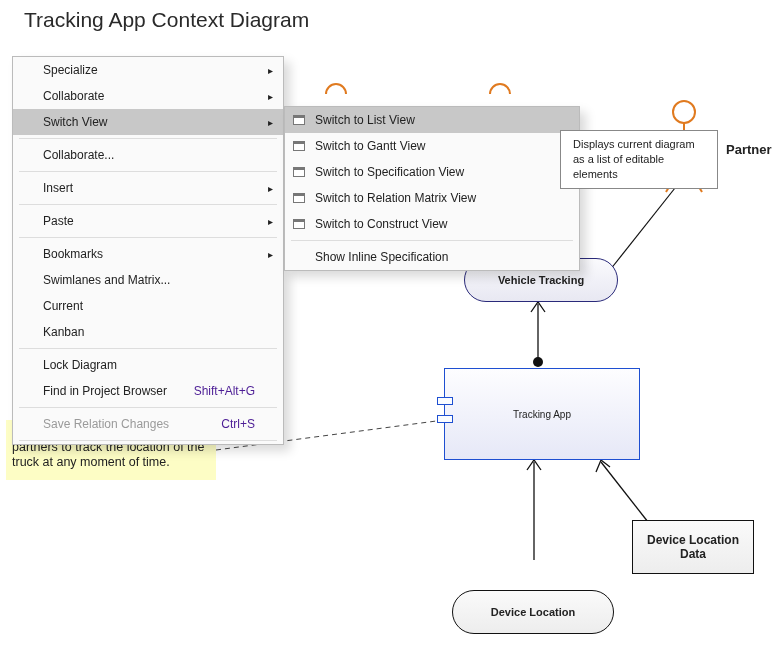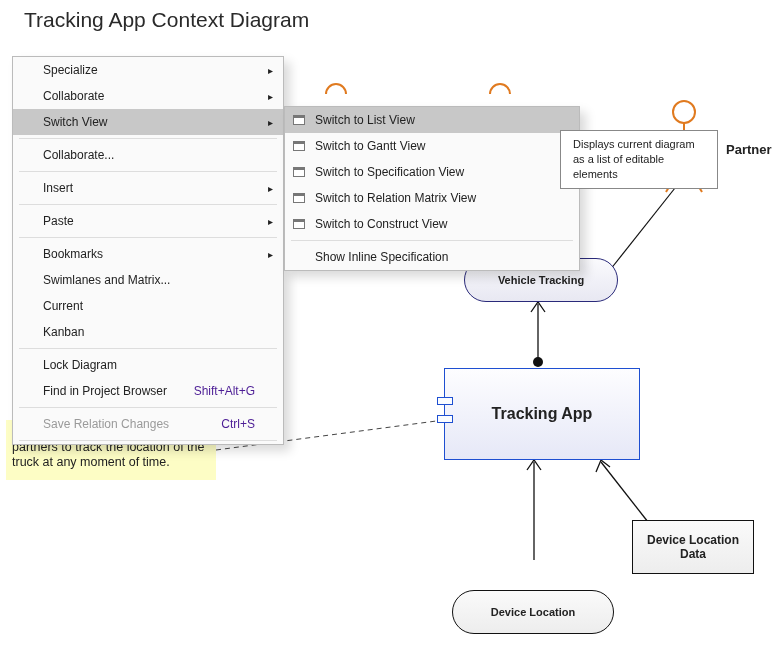--- a/index.html
+++ b/index.html
@@ -19,21 +19,21 @@
   .sub-row.highlight { background: #c8c8c8; }
   .sub-row .sq { position: absolute; left: 8px; width: 12px; height: 10px; border: 1px solid #777; border-top-width: 3px; background: #fff; }
   
   .tooltip { position: absolute; left: 560px; top: 130px; width: 158px; background: #fff; border: 1px solid #888; padding: 6px 12px; font-size: 11px; z-index: 40; line-height: 1.35; }
   .actor-label { position: absolute; font-weight: bold; font-size: 13px; }
   
   .note { position: absolute; left: 6px; top: 420px; width: 210px; height: 60px; background: #fdfdc5; padding: 4px 6px; font-size: 12.5px; line-height: 1.25; z-index: 2; }
   
   .oval-node { position: absolute; border: 1.5px solid #2a2a7a; border-radius: 24px; background: linear-gradient(to bottom, #fafafd, #e8e8f2); display: flex; align-items: center; justify-content: center; font-weight: bold; font-size: 11px; z-index: 10; }
   .oval-black { border-color: #111; background: linear-gradient(to bottom,#fafafa,#ededed); }
-  .component-node { position: absolute; border: 1.5px solid #1e4fd1; background: linear-gradient(to bottom, #fdfdff, #e6e8f7); display: flex; align-items: center; justify-content: center; font-weight: bold; font-size: 16px; z-index: 10; }
+  .component-node { position: absolute; border: 1.5px solid #1e4fd1; background: linear-gradient(to bottom, #fdfdff, #e6e8f7); display: flex; align-items: center; justify-content: center; font-weight: normal; font-size: 10px; z-index: 10; }
   .comp-ears { position: absolute; left: -8px; top: 28px; width: 16px; height: 8px; border: 1.5px solid #1e4fd1; background: #fafcff; }
   .comp-ears.two { top: 46px; }
   .data-node { position: absolute; border: 1.5px solid #111; background: linear-gradient(to bottom,#fafafa,#ededed); display: flex; align-items: center; justify-content: center; font-weight: bold; font-size: 12px; text-align: center; z-index: 10; line-height: 1.2; }
   
   svg.edges { position: absolute; left: 0; top: 0; width: 777px; height: 648px; z-index: 1; }
 </style>
 </head>
 <body>
 
 <div class="title">Tracking App Context Diagram</div>

